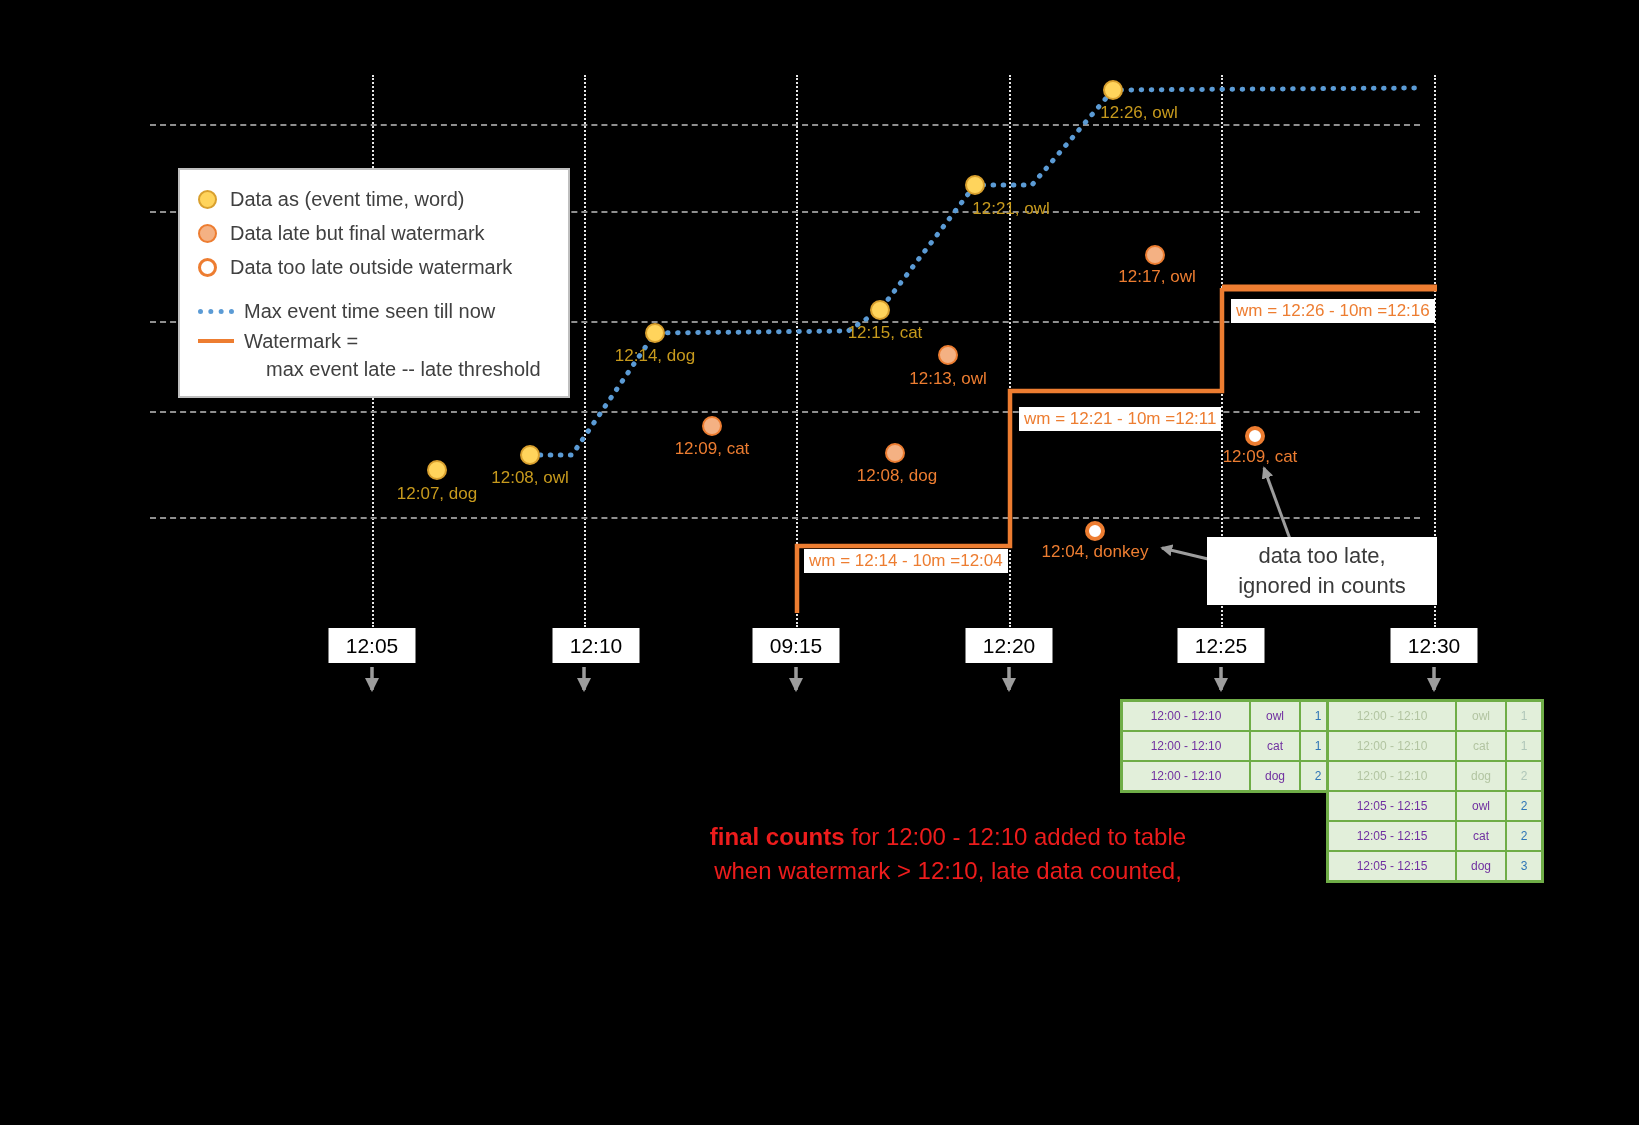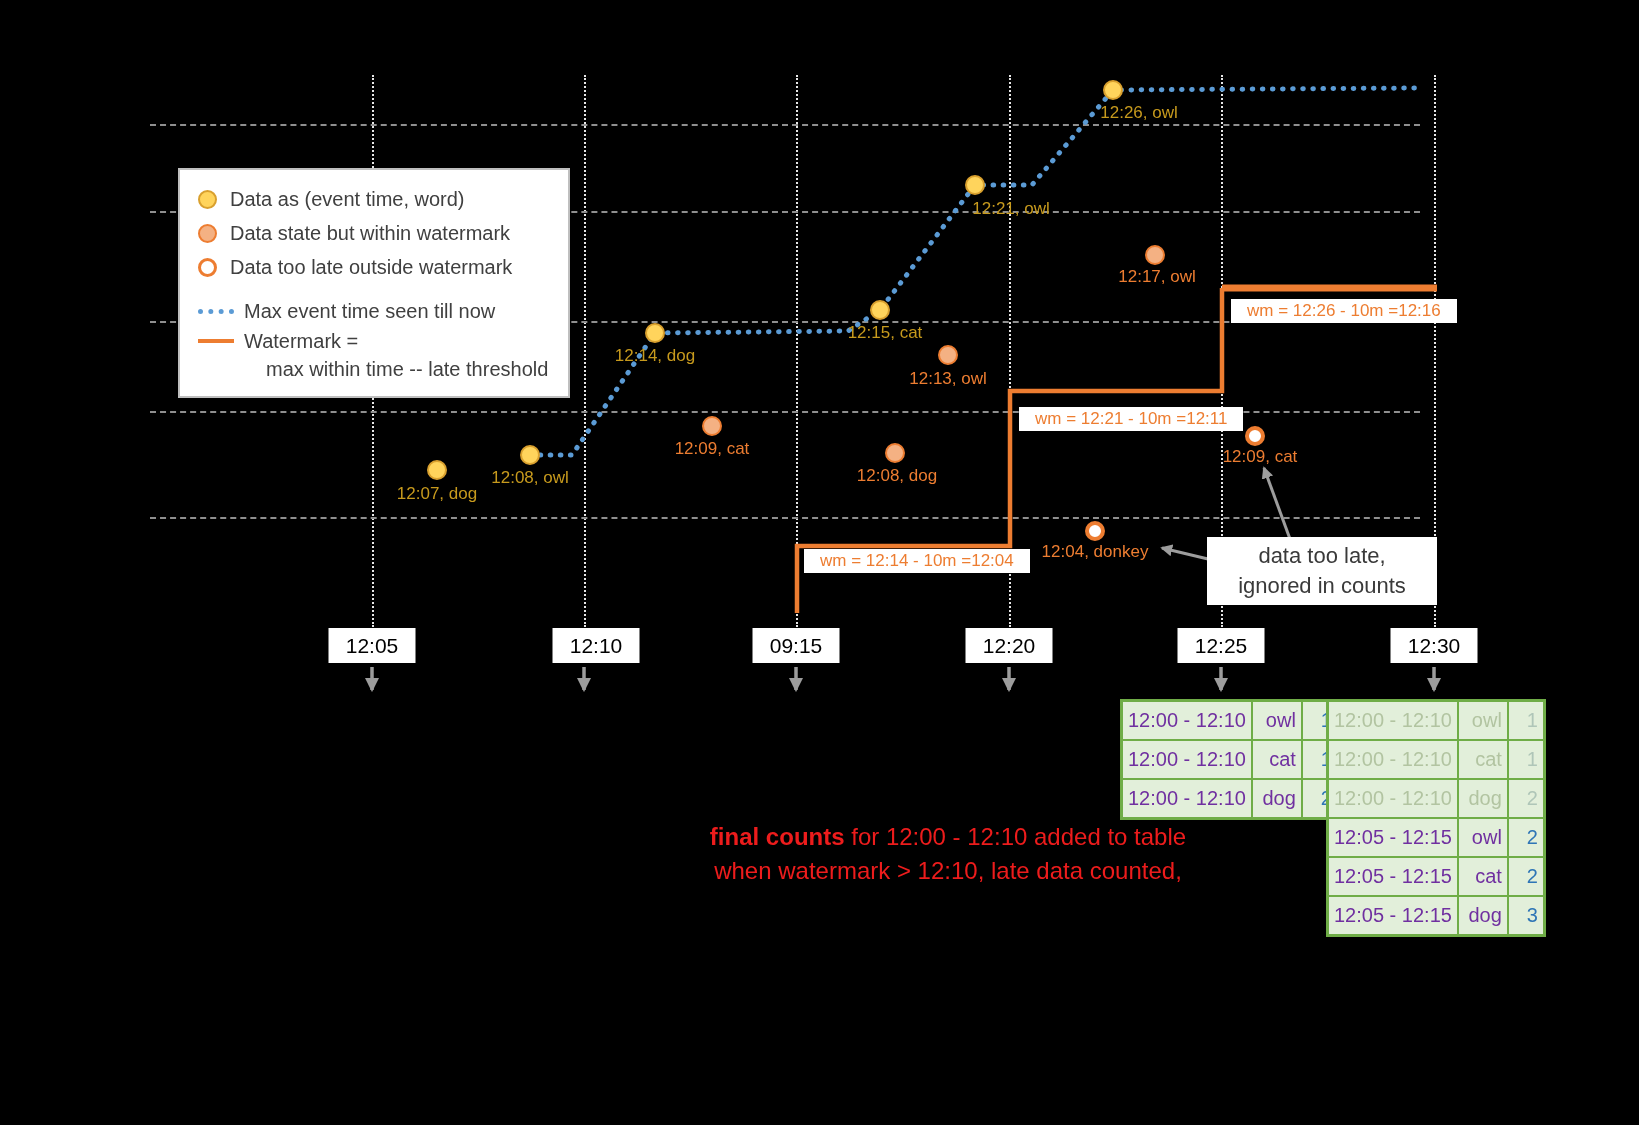--- a/index.html
+++ b/index.html
@@ -18,21 +18,21 @@
   .pt.ontime{background:#FFD45C;border:2.5px solid #D9A02E;}
   .pt.late{background:#F4B183;border:2.5px solid #ED7D31;}
   .pt.too_late{background:#ffffff;border:4px solid #ED7D31;}
   .plabel{position:absolute;font-size:17px;white-space:nowrap;transform:translateX(-50%);z-index:5;}
   .plabel.ontime{color:#C79A1D;}
   .plabel.late{color:#ED7D31;}
   .plabel.too_late{color:#ED7D31;}
 
   
   .wm-label{position:absolute;background:#ffffff;color:#ED7D31;font-size:17px;
-            padding:2px 16px;white-space:nowrap;z-index:4;}
+            padding:2px 5px;white-space:nowrap;z-index:4;}
 
   
   .legend{position:absolute;left:178px;top:168px;width:392px;box-sizing:border-box;
           background:#ffffff;border:2px solid #BFBFBF;padding:12px 10px 14px 18px;z-index:6;
           color:#404040;}
   .lrow{display:flex;align-items:center;height:34px;}
   .lrow.linerow{height:30px;}
   .lrow.gap{margin-top:12px;}
   .lrow.indent{margin-left:68px;height:26px;}
   .ldot{width:19px;height:19px;border-radius:50%;box-sizing:border-box;margin-right:13px;flex:none;}
@@ -55,21 +55,21 @@
   .red-note .emph{font-weight:bold;}
 
   
   .callout{position:absolute;left:1207px;top:537px;width:230px;height:68px;background:#ffffff;
            color:#3a3a3a;font-size:22px;line-height:30px;text-align:center;
            display:flex;flex-direction:column;justify-content:center;z-index:3;}
 
   
   .result-table{position:absolute;border-collapse:collapse;background:#E2EFDA;
                 border:3px solid #6FAD47;z-index:3;}
-  .result-table td{border:2px solid #6FAD47;font-size:20px;text-align:right;
+  .result-table td{border:2px solid #6FAD47;font-size:12px;text-align:center;
                    padding:7px 5px;white-space:nowrap;}
   .result-table td.win{width:116px;color:#7030A0;}
   .result-table td.word{width:38px;color:#7030A0;}
   .result-table td.cnt{width:24px;color:#2E75B6;}
   .result-table tr.faded td.win,
   .result-table tr.faded td.word{color:#B2C4A1;}
   .result-table tr.faded td.cnt{color:#AFC6B8;}
 </style>
 </head>
 <body>
@@ -107,36 +107,36 @@
     <line x1="1290" y1="539" x2="1264" y2="468" stroke="#9d9d9d" stroke-width="3" marker-end="url(#arr)"></line>
   </svg>
 
   <div class="legend">
     <div class="lrow">
       <span class="ldot ontime"></span>
       <span class="ltext">Data as (event time, word)</span>
     </div>
     <div class="lrow">
       <span class="ldot late"></span>
-      <span class="ltext">Data state but within watermark</span>
+      <span class="ltext">Data late but final watermark</span>
     </div>
     <div class="lrow">
       <span class="ldot too_late"></span>
       <span class="ltext">Data too late outside watermark</span>
     </div>
     <div class="lrow linerow gap">
       <span class="lsample dotted"></span>
       <span class="ltext">Max event time seen till now</span>
     </div>
     <div class="lrow linerow">
       <span class="lsample solid"></span>
       <span class="ltext">Watermark =</span>
     </div>
     <div class="lrow indent">
-      <span class="ltext">max within time -- late threshold</span>
+      <span class="ltext">max event late -- late threshold</span>
     </div>
   </div>
 
   <div class="wm-label" style="left:804px;top:549px">wm = 12:14 - 10m =12:04</div>
   <div class="wm-label" style="left:1019px;top:407px">wm = 12:21 - 10m =12:11</div>
   <div class="wm-label" style="left:1231px;top:299px">wm = 12:26 - 10m =12:16</div>
 
   <div class="pt ontime" style="left:427px;top:460px"></div>
   <div class="plabel ontime" style="left:437px;top:484px">12:07, dog</div>
   <div class="pt ontime" style="left:520px;top:445px"></div>

